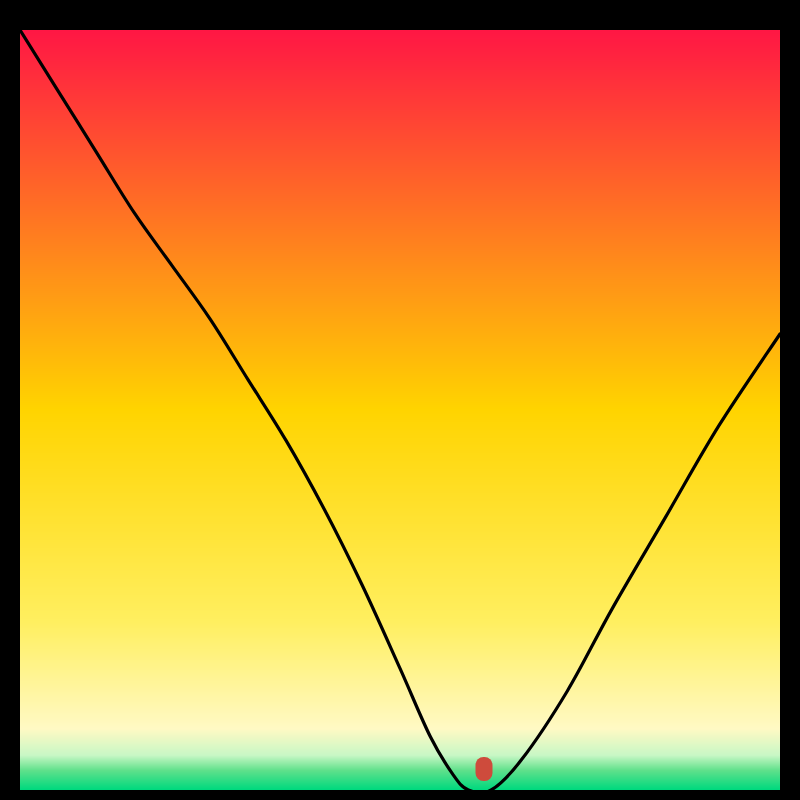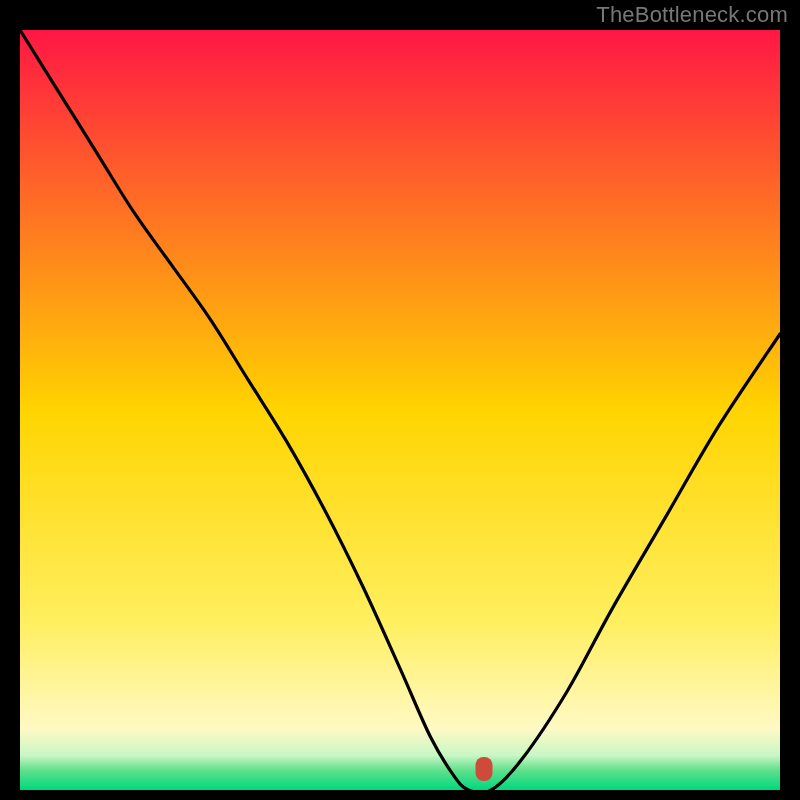--- a/index.html
+++ b/index.html
@@ -57,21 +57,20 @@
     border-radius: 8px;
     transform: translate(-50%, -50%);
     z-index: 10;
   }
 </style>
 </head>
 <body>
 
 <div class="frame">
 
-  <div class="watermark">TheBottleneck.com</div>
 
   <div class="plot">
     <div class="gradient">
         <div class="band" style="top: 0px; height: 1px; background: rgb(255, 23, 68);"></div>
         <div class="band" style="top: 1px; height: 1px; background: rgb(255, 23, 68);"></div>
         <div class="band" style="top: 2px; height: 1px; background: rgb(255, 24, 68);"></div>
         <div class="band" style="top: 3px; height: 1px; background: rgb(255, 24, 67);"></div>
         <div class="band" style="top: 4px; height: 1px; background: rgb(255, 25, 67);"></div>
         <div class="band" style="top: 5px; height: 1px; background: rgb(255, 25, 67);"></div>
         <div class="band" style="top: 6px; height: 1px; background: rgb(255, 26, 67);"></div>

